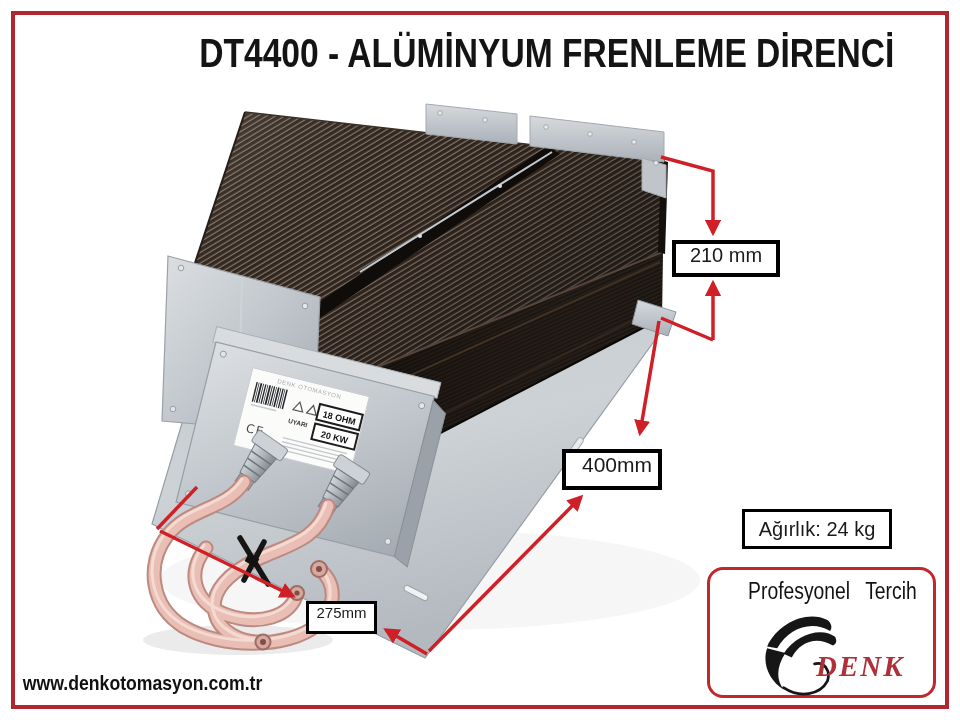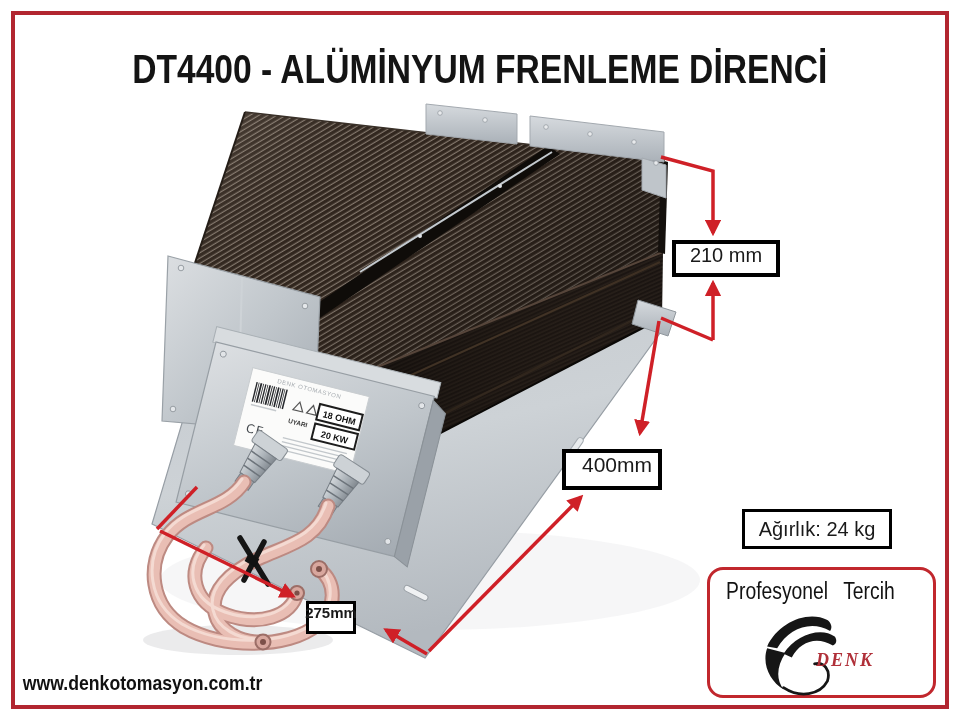--- a/index.html
+++ b/index.html
@@ -1,38 +1,38 @@
 <!DOCTYPE html>
 <html><head>
 <meta charset="utf-8">
 <style>
   html,body{margin:0;padding:0;background:#ffffff;}
   .stage{position:relative;width:960px;height:720px;background:#ffffff;overflow:hidden;
          font-family:"Liberation Sans",sans-serif;}
   .frame{position:absolute;left:11px;top:11px;width:930px;height:690px;
          border:4px solid #b22630;pointer-events:none;}
-  .title{position:absolute;left:0;right:0;top:31px;text-align:center;color:#141414;
-         font-size:40px;font-weight:700;white-space:nowrap;margin-top:16px;}
+  .title{position:absolute;left:0;right:0;top:31px;text-align:right;color:#141414;
+         font-size:40px;font-weight:700;white-space:nowrap;}
   .cond{display:inline-block;transform:scaleX(0.84);transform-origin:center;}
   .photo{position:absolute;left:0;top:0;width:960px;height:720px;}
   .dim{position:absolute;background:#ffffff;border:4px solid #000000;box-sizing:border-box;
        display:flex;align-items:flex-start;justify-content:center;color:#1a1a1a;z-index:5;}
   .dim210{left:672px;top:240px;width:108px;height:37px;font-size:20px;}
   .dim400{left:562px;top:449px;width:100px;height:41px;font-size:21px;padding-left:10px;}
-  .dim275{left:306px;top:601px;width:50px;height:33px;font-size:15px;border-width:3px;font-weight:bold;}
+  .dim275{left:306px;top:601px;width:71px;height:33px;font-size:15px;border-width:3px;}
   .weight{position:absolute;left:742px;top:509px;width:150px;height:40px;background:#fff;
           border:3px solid #000;box-sizing:border-box;display:flex;align-items:center;
           justify-content:center;font-size:20px;color:#1a1a1a;z-index:5;}
   .promo{position:absolute;left:707px;top:567px;width:229px;height:131px;background:#fff;
          border:3px solid #c1272d;border-radius:16px;box-sizing:border-box;z-index:5;}
-  .slogan{position:absolute;left:0;right:0;top:8px;text-align:left;font-size:23px;
+  .slogan{position:absolute;left:0;right:0;top:8px;text-align:right;font-size:23px;
           color:#121212;white-space:nowrap;word-spacing:12px;}
   .logo-swirl{position:absolute;left:48px;top:38px;width:84px;height:88px;}
   .brand{position:absolute;left:106px;top:80px;font-family:"Liberation Serif",serif;
-         font-style:italic;font-weight:700;font-size:18px;letter-spacing:2px;color:#b03039;}
+         font-style:italic;font-weight:700;font-size:29px;letter-spacing:2px;color:#b03039;}
   .website{position:absolute;left:0;top:671px;width:884px;text-align:left;font-size:21px;
            font-weight:700;color:#111;white-space:nowrap;}
 </style>
 </head>
 <body>
 
 <div class="stage">
   <div class="frame"></div>
 
   <div class="title">

